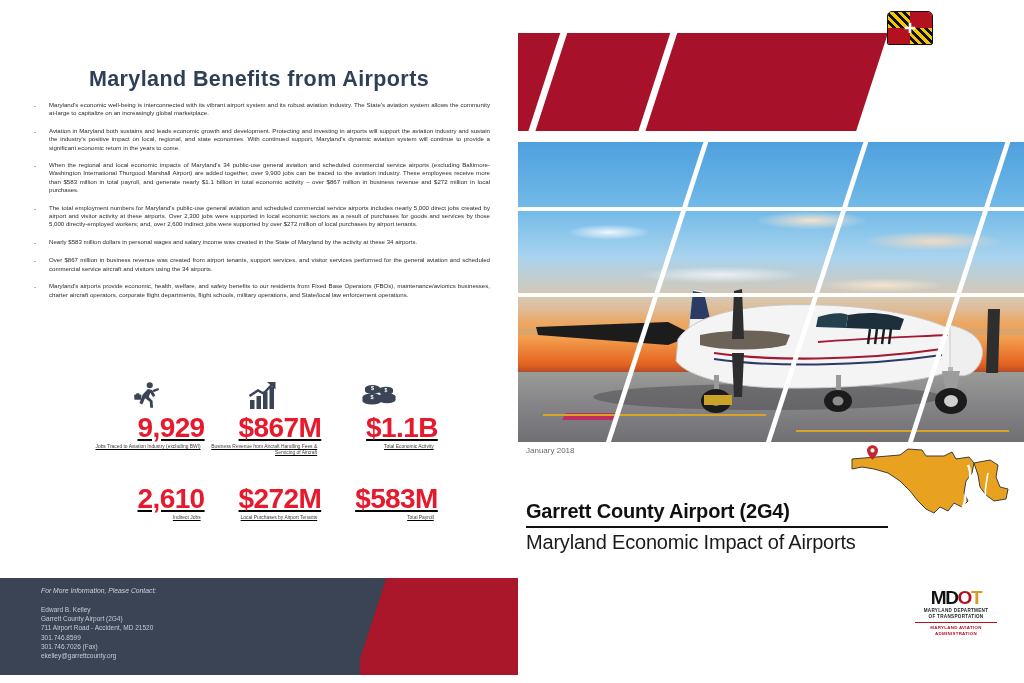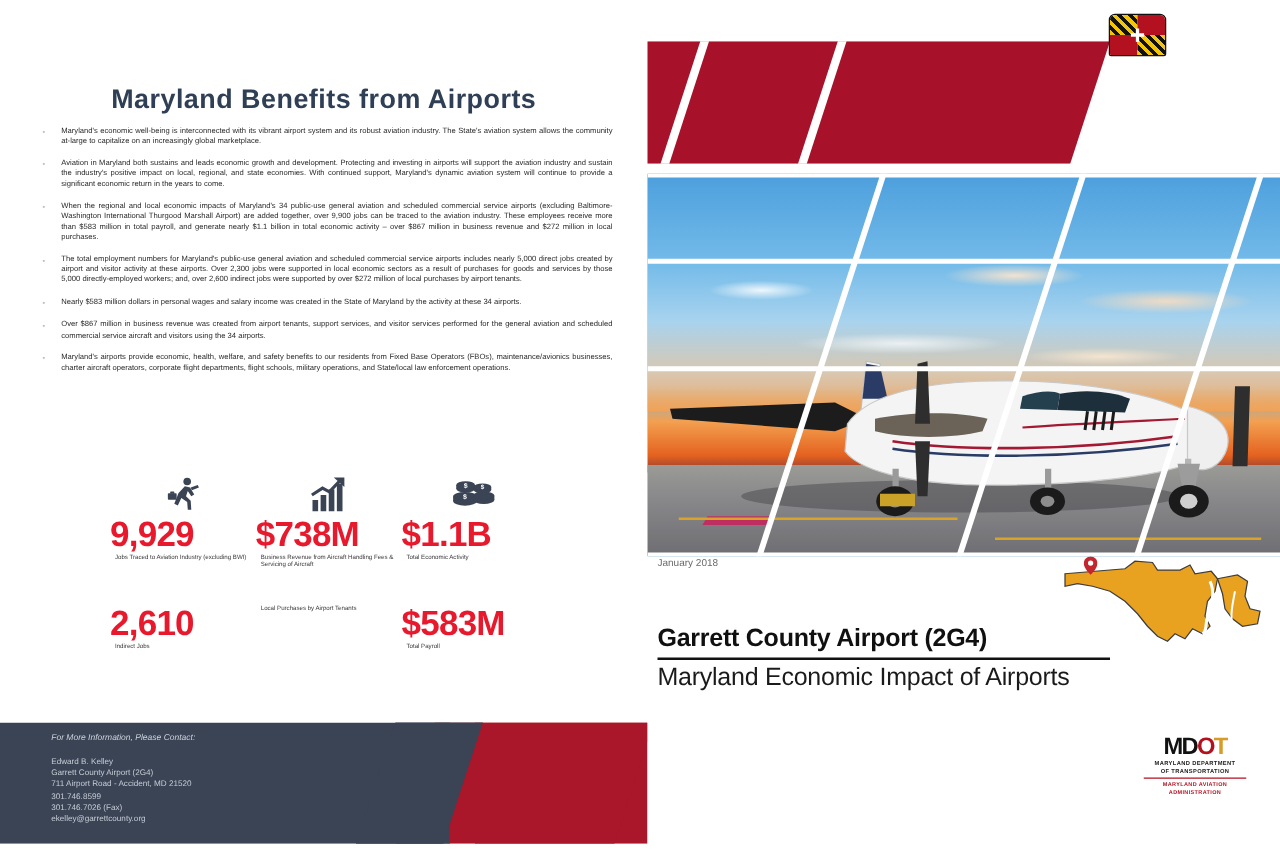--- a/index.html
+++ b/index.html
@@ -63,22 +63,23 @@
   .stats {
     position: absolute;
     left: 88px; top: 362px;
     width: 350px;
   }
   .stats-row {
     display: flex;
   }
   .stat-cell {
     width: 116.6px;
-    text-align: left;
+    text-align: right;
     box-sizing: border-box;
+    text-decoration: underline;
   }
   .stat-icon {
     height: 34px;
     display: flex;
     align-items: center;
     justify-content: center;
   }
   .stat-num {
     font-size: 28px;
     font-weight: bold;
@@ -446,21 +447,21 @@
           <div class="stat-icon">
             <svg width="32" height="30" viewBox="0 0 64 60">
               <rect x="6" y="38" width="9" height="18" fill="#3a4455"></rect>
               <rect x="19" y="30" width="9" height="26" fill="#3a4455"></rect>
               <rect x="32" y="21" width="9" height="35" fill="#3a4455"></rect>
               <rect x="45" y="12" width="9" height="44" fill="#3a4455"></rect>
               <path d="M5 30 L22 19 L33 25 L52 5" stroke="#3a4455" stroke-width="5" fill="none"></path>
               <path d="M40 2 L57 2 L57 17 Z" fill="#3a4455"></path>
             </svg>
           </div>
-          <div class="stat-num">$738M</div>
+          <div class="stat-num">$867M</div>
           <div class="stat-label">Business Revenue from Aircraft Handling Fees &amp; Servicing of Aircraft</div>
         </div>
 
         <div class="stat-cell">
           <div class="stat-icon">
             <svg width="36" height="26" viewBox="0 0 72 52">
               <g fill="#3a4455">
                 <ellipse cx="22" cy="36" rx="19" ry="7"></ellipse>
                 <rect x="3" y="28" width="38" height="8"></rect>
                 <ellipse cx="22" cy="28" rx="19" ry="7"></ellipse>
@@ -483,20 +484,21 @@
           <div class="stat-label">Total Economic Activity</div>
         </div>
       </div>
 
       <div class="stats-row second">
         <div class="stat-cell">
           <div class="stat-num">2,610</div>
           <div class="stat-label">Indirect Jobs</div>
         </div>
         <div class="stat-cell">
+          <div class="stat-num">$272M</div>
           <div class="stat-label">Local Purchases by Airport Tenants</div>
         </div>
         <div class="stat-cell">
           <div class="stat-num">$583M</div>
           <div class="stat-label">Total Payroll</div>
         </div>
       </div>
     </div>
 
     <div class="contact-bar">

